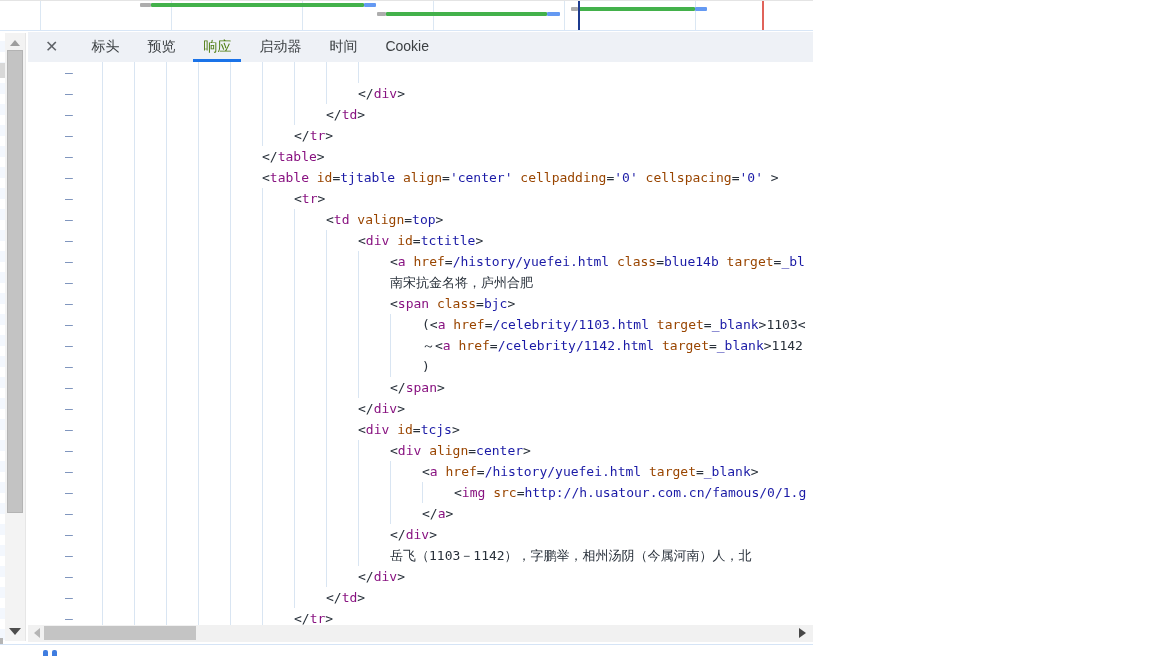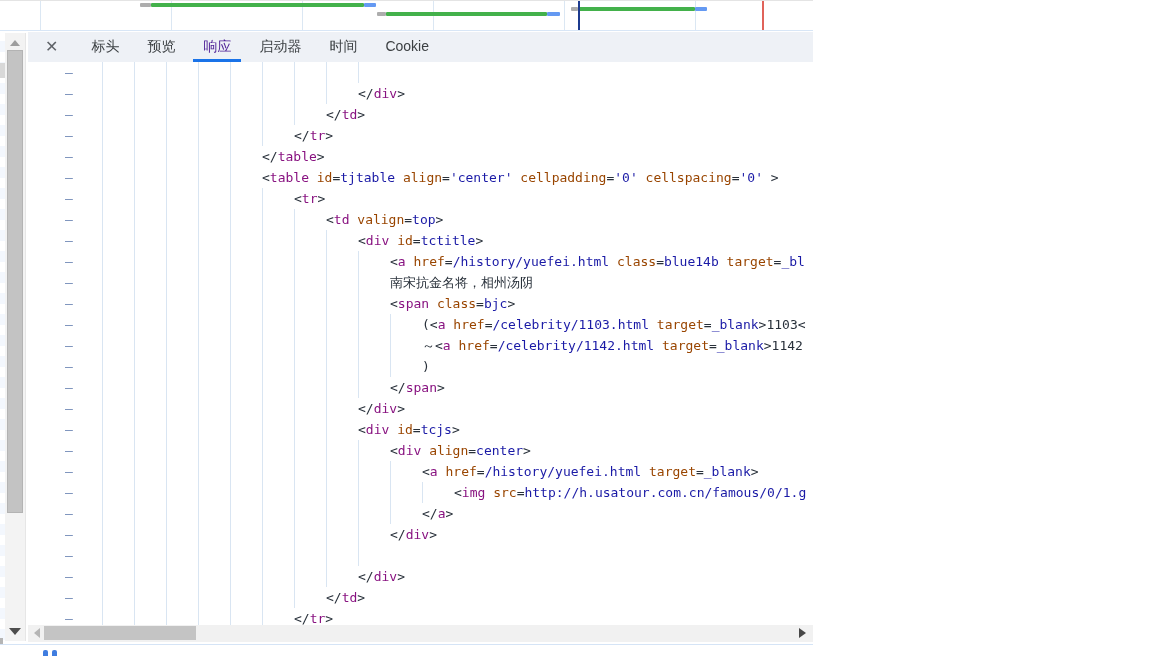--- a/index.html
+++ b/index.html
@@ -29,21 +29,21 @@
     border-left:5px solid transparent;border-right:5px solid transparent;border-bottom:6px solid #9e9e9e;}
   .v-thumb{position:absolute;left:2px;top:17px;width:16px;height:463px;background:#c3c3c3;border:1px solid #b3b3b3;box-sizing:border-box;}
   .v-down{position:absolute;left:4px;top:595px;width:0;height:0;
     border-left:6px solid transparent;border-right:6px solid transparent;border-top:7px solid #4d4d4d;}
 
   
   .tabbar{position:absolute;left:28px;top:1px;width:785px;height:30px;background:#eef1f6;
     display:flex;align-items:center;gap:8px;box-sizing:border-box;}
   .close-x{font-size:16px;color:#5f6368;margin-left:17px;margin-right:15px;line-height:30px;cursor:default;}
   .tab{font-size:14px;color:#3c4043;padding:0 10px;height:30px;line-height:29px;box-sizing:border-box;white-space:nowrap;}
-  .tab.active{color:#4c1d95;border-bottom:3px solid #1a73e8;}
+  .tab.active{color:#4d7c0f;border-bottom:3px solid #1a73e8;}
 
   
   .code-area{position:absolute;left:28px;top:31px;width:785px;height:563px;background:#fff;overflow:hidden;}
   .code-line{position:relative;height:21px;line-height:21px;white-space:pre;
     font-family:"DejaVu Sans Mono","Liberation Mono",monospace;font-size:13px;
     background-repeat:no-repeat;}
   .fold{position:absolute;left:37px;top:0;color:#6e87b5;font-size:13px;font-family:"DejaVu Sans Mono",monospace;}
   .tk-p{color:#28303a;}
   .tk-t{color:#881280;}
   .tk-a{color:#994500;}
@@ -120,34 +120,34 @@
           <div class="code-line" style="padding-left: 362px; background-image: repeating-linear-gradient(90deg, rgb(217, 229, 242) 0px, rgb(217, 229, 242) 1px, transparent 1px, transparent 32px); background-position: 74px 0px; background-size: 257px 100%;"><span class="fold">–</span></div>
           <div class="code-line" style="padding-left: 330px; background-image: repeating-linear-gradient(90deg, rgb(217, 229, 242) 0px, rgb(217, 229, 242) 1px, transparent 1px, transparent 32px); background-position: 74px 0px; background-size: 225px 100%;"><span class="fold">–</span><span class="tk-p">&lt;/</span><span class="tk-t">div</span><span class="tk-p">&gt;</span></div>
           <div class="code-line" style="padding-left: 298px; background-image: repeating-linear-gradient(90deg, rgb(217, 229, 242) 0px, rgb(217, 229, 242) 1px, transparent 1px, transparent 32px); background-position: 74px 0px; background-size: 193px 100%;"><span class="fold">–</span><span class="tk-p">&lt;/</span><span class="tk-t">td</span><span class="tk-p">&gt;</span></div>
           <div class="code-line" style="padding-left: 266px; background-image: repeating-linear-gradient(90deg, rgb(217, 229, 242) 0px, rgb(217, 229, 242) 1px, transparent 1px, transparent 32px); background-position: 74px 0px; background-size: 161px 100%;"><span class="fold">–</span><span class="tk-p">&lt;/</span><span class="tk-t">tr</span><span class="tk-p">&gt;</span></div>
           <div class="code-line" style="padding-left: 234px; background-image: repeating-linear-gradient(90deg, rgb(217, 229, 242) 0px, rgb(217, 229, 242) 1px, transparent 1px, transparent 32px); background-position: 74px 0px; background-size: 129px 100%;"><span class="fold">–</span><span class="tk-p">&lt;/</span><span class="tk-t">table</span><span class="tk-p">&gt;</span></div>
           <div class="code-line" style="padding-left: 234px; background-image: repeating-linear-gradient(90deg, rgb(217, 229, 242) 0px, rgb(217, 229, 242) 1px, transparent 1px, transparent 32px); background-position: 74px 0px; background-size: 129px 100%;"><span class="fold">–</span><span class="tk-p">&lt;</span><span class="tk-t">table</span><span class="tk-p"> </span><span class="tk-a">id</span><span class="tk-p">=</span><span class="tk-v">tjtable</span><span class="tk-p"> </span><span class="tk-a">align</span><span class="tk-p">=</span><span class="tk-v">'center'</span><span class="tk-p"> </span><span class="tk-a">cellpadding</span><span class="tk-p">=</span><span class="tk-v">'0'</span><span class="tk-p"> </span><span class="tk-a">cellspacing</span><span class="tk-p">=</span><span class="tk-v">'0'</span><span class="tk-p"> &gt;</span></div>
           <div class="code-line" style="padding-left: 266px; background-image: repeating-linear-gradient(90deg, rgb(217, 229, 242) 0px, rgb(217, 229, 242) 1px, transparent 1px, transparent 32px); background-position: 74px 0px; background-size: 161px 100%;"><span class="fold">–</span><span class="tk-p">&lt;</span><span class="tk-t">tr</span><span class="tk-p">&gt;</span></div>
           <div class="code-line" style="padding-left: 298px; background-image: repeating-linear-gradient(90deg, rgb(217, 229, 242) 0px, rgb(217, 229, 242) 1px, transparent 1px, transparent 32px); background-position: 74px 0px; background-size: 193px 100%;"><span class="fold">–</span><span class="tk-p">&lt;</span><span class="tk-t">td</span><span class="tk-p"> </span><span class="tk-a">valign</span><span class="tk-p">=</span><span class="tk-v">top</span><span class="tk-p">&gt;</span></div>
           <div class="code-line" style="padding-left: 330px; background-image: repeating-linear-gradient(90deg, rgb(217, 229, 242) 0px, rgb(217, 229, 242) 1px, transparent 1px, transparent 32px); background-position: 74px 0px; background-size: 225px 100%;"><span class="fold">–</span><span class="tk-p">&lt;</span><span class="tk-t">div</span><span class="tk-p"> </span><span class="tk-a">id</span><span class="tk-p">=</span><span class="tk-v">tctitle</span><span class="tk-p">&gt;</span></div>
           <div class="code-line" style="padding-left: 362px; background-image: repeating-linear-gradient(90deg, rgb(217, 229, 242) 0px, rgb(217, 229, 242) 1px, transparent 1px, transparent 32px); background-position: 74px 0px; background-size: 257px 100%;"><span class="fold">–</span><span class="tk-p">&lt;</span><span class="tk-t">a</span><span class="tk-p"> </span><span class="tk-a">href</span><span class="tk-p">=</span><span class="tk-v">/history/yuefei.html</span><span class="tk-p"> </span><span class="tk-a">class</span><span class="tk-p">=</span><span class="tk-v">blue14b</span><span class="tk-p"> </span><span class="tk-a">target</span><span class="tk-p">=</span><span class="tk-v">_bl</span></div>
-          <div class="code-line" style="padding-left: 362px; background-image: repeating-linear-gradient(90deg, rgb(217, 229, 242) 0px, rgb(217, 229, 242) 1px, transparent 1px, transparent 32px); background-position: 74px 0px; background-size: 257px 100%;"><span class="fold">–</span><span class="tk-p">南宋抗金名将，相州汤阴</span></div>
+          <div class="code-line" style="padding-left: 362px; background-image: repeating-linear-gradient(90deg, rgb(217, 229, 242) 0px, rgb(217, 229, 242) 1px, transparent 1px, transparent 32px); background-position: 74px 0px; background-size: 257px 100%;"><span class="fold">–</span><span class="tk-p">南宋抗金名将，庐州合肥</span></div>
           <div class="code-line" style="padding-left: 362px; background-image: repeating-linear-gradient(90deg, rgb(217, 229, 242) 0px, rgb(217, 229, 242) 1px, transparent 1px, transparent 32px); background-position: 74px 0px; background-size: 257px 100%;"><span class="fold">–</span><span class="tk-p">&lt;</span><span class="tk-t">span</span><span class="tk-p"> </span><span class="tk-a">class</span><span class="tk-p">=</span><span class="tk-v">bjc</span><span class="tk-p">&gt;</span></div>
           <div class="code-line" style="padding-left: 394px; background-image: repeating-linear-gradient(90deg, rgb(217, 229, 242) 0px, rgb(217, 229, 242) 1px, transparent 1px, transparent 32px); background-position: 74px 0px; background-size: 289px 100%;"><span class="fold">–</span><span class="tk-p">(&lt;</span><span class="tk-t">a</span><span class="tk-p"> </span><span class="tk-a">href</span><span class="tk-p">=</span><span class="tk-v">/celebrity/1103.html</span><span class="tk-p"> </span><span class="tk-a">target</span><span class="tk-p">=</span><span class="tk-v">_blank</span><span class="tk-p">&gt;1103&lt;</span></div>
           <div class="code-line" style="padding-left: 394px; background-image: repeating-linear-gradient(90deg, rgb(217, 229, 242) 0px, rgb(217, 229, 242) 1px, transparent 1px, transparent 32px); background-position: 74px 0px; background-size: 289px 100%;"><span class="fold">–</span><span class="tk-p">～&lt;</span><span class="tk-t">a</span><span class="tk-p"> </span><span class="tk-a">href</span><span class="tk-p">=</span><span class="tk-v">/celebrity/1142.html</span><span class="tk-p"> </span><span class="tk-a">target</span><span class="tk-p">=</span><span class="tk-v">_blank</span><span class="tk-p">&gt;1142</span></div>
           <div class="code-line" style="padding-left: 394px; background-image: repeating-linear-gradient(90deg, rgb(217, 229, 242) 0px, rgb(217, 229, 242) 1px, transparent 1px, transparent 32px); background-position: 74px 0px; background-size: 289px 100%;"><span class="fold">–</span><span class="tk-p">)</span></div>
           <div class="code-line" style="padding-left: 362px; background-image: repeating-linear-gradient(90deg, rgb(217, 229, 242) 0px, rgb(217, 229, 242) 1px, transparent 1px, transparent 32px); background-position: 74px 0px; background-size: 257px 100%;"><span class="fold">–</span><span class="tk-p">&lt;/</span><span class="tk-t">span</span><span class="tk-p">&gt;</span></div>
           <div class="code-line" style="padding-left: 330px; background-image: repeating-linear-gradient(90deg, rgb(217, 229, 242) 0px, rgb(217, 229, 242) 1px, transparent 1px, transparent 32px); background-position: 74px 0px; background-size: 225px 100%;"><span class="fold">–</span><span class="tk-p">&lt;/</span><span class="tk-t">div</span><span class="tk-p">&gt;</span></div>
           <div class="code-line" style="padding-left: 330px; background-image: repeating-linear-gradient(90deg, rgb(217, 229, 242) 0px, rgb(217, 229, 242) 1px, transparent 1px, transparent 32px); background-position: 74px 0px; background-size: 225px 100%;"><span class="fold">–</span><span class="tk-p">&lt;</span><span class="tk-t">div</span><span class="tk-p"> </span><span class="tk-a">id</span><span class="tk-p">=</span><span class="tk-v">tcjs</span><span class="tk-p">&gt;</span></div>
           <div class="code-line" style="padding-left: 362px; background-image: repeating-linear-gradient(90deg, rgb(217, 229, 242) 0px, rgb(217, 229, 242) 1px, transparent 1px, transparent 32px); background-position: 74px 0px; background-size: 257px 100%;"><span class="fold">–</span><span class="tk-p">&lt;</span><span class="tk-t">div</span><span class="tk-p"> </span><span class="tk-a">align</span><span class="tk-p">=</span><span class="tk-v">center</span><span class="tk-p">&gt;</span></div>
           <div class="code-line" style="padding-left: 394px; background-image: repeating-linear-gradient(90deg, rgb(217, 229, 242) 0px, rgb(217, 229, 242) 1px, transparent 1px, transparent 32px); background-position: 74px 0px; background-size: 289px 100%;"><span class="fold">–</span><span class="tk-p">&lt;</span><span class="tk-t">a</span><span class="tk-p"> </span><span class="tk-a">href</span><span class="tk-p">=</span><span class="tk-v">/history/yuefei.html</span><span class="tk-p"> </span><span class="tk-a">target</span><span class="tk-p">=</span><span class="tk-v">_blank</span><span class="tk-p">&gt;</span></div>
           <div class="code-line" style="padding-left: 426px; background-image: repeating-linear-gradient(90deg, rgb(217, 229, 242) 0px, rgb(217, 229, 242) 1px, transparent 1px, transparent 32px); background-position: 74px 0px; background-size: 321px 100%;"><span class="fold">–</span><span class="tk-p">&lt;</span><span class="tk-t">img</span><span class="tk-p"> </span><span class="tk-a">src</span><span class="tk-p">=</span><span class="tk-v">http://h.usatour.com.cn/famous/0/1.g</span></div>
           <div class="code-line" style="padding-left: 394px; background-image: repeating-linear-gradient(90deg, rgb(217, 229, 242) 0px, rgb(217, 229, 242) 1px, transparent 1px, transparent 32px); background-position: 74px 0px; background-size: 289px 100%;"><span class="fold">–</span><span class="tk-p">&lt;/</span><span class="tk-t">a</span><span class="tk-p">&gt;</span></div>
           <div class="code-line" style="padding-left: 362px; background-image: repeating-linear-gradient(90deg, rgb(217, 229, 242) 0px, rgb(217, 229, 242) 1px, transparent 1px, transparent 32px); background-position: 74px 0px; background-size: 257px 100%;"><span class="fold">–</span><span class="tk-p">&lt;/</span><span class="tk-t">div</span><span class="tk-p">&gt;</span></div>
-          <div class="code-line" style="padding-left: 362px; background-image: repeating-linear-gradient(90deg, rgb(217, 229, 242) 0px, rgb(217, 229, 242) 1px, transparent 1px, transparent 32px); background-position: 74px 0px; background-size: 257px 100%;"><span class="fold">–</span></div>
+          <div class="code-line" style="padding-left: 362px; background-image: repeating-linear-gradient(90deg, rgb(217, 229, 242) 0px, rgb(217, 229, 242) 1px, transparent 1px, transparent 32px); background-position: 74px 0px; background-size: 257px 100%;"><span class="fold">–</span><span class="tk-p">岳飞（1103－1142），字鹏举，相州汤阴（今属河南）人，北</span></div>
           <div class="code-line" style="padding-left: 330px; background-image: repeating-linear-gradient(90deg, rgb(217, 229, 242) 0px, rgb(217, 229, 242) 1px, transparent 1px, transparent 32px); background-position: 74px 0px; background-size: 225px 100%;"><span class="fold">–</span><span class="tk-p">&lt;/</span><span class="tk-t">div</span><span class="tk-p">&gt;</span></div>
           <div class="code-line" style="padding-left: 298px; background-image: repeating-linear-gradient(90deg, rgb(217, 229, 242) 0px, rgb(217, 229, 242) 1px, transparent 1px, transparent 32px); background-position: 74px 0px; background-size: 193px 100%;"><span class="fold">–</span><span class="tk-p">&lt;/</span><span class="tk-t">td</span><span class="tk-p">&gt;</span></div>
           <div class="code-line" style="padding-left: 266px; background-image: repeating-linear-gradient(90deg, rgb(217, 229, 242) 0px, rgb(217, 229, 242) 1px, transparent 1px, transparent 32px); background-position: 74px 0px; background-size: 161px 100%;"><span class="fold">–</span><span class="tk-p">&lt;/</span><span class="tk-t">tr</span><span class="tk-p">&gt;</span></div>
         </div>
     </div>
 
     <div class="hscrollbar">
       <div class="h-left"></div>
       <div class="h-thumb"></div>
       <div class="h-right"></div>

